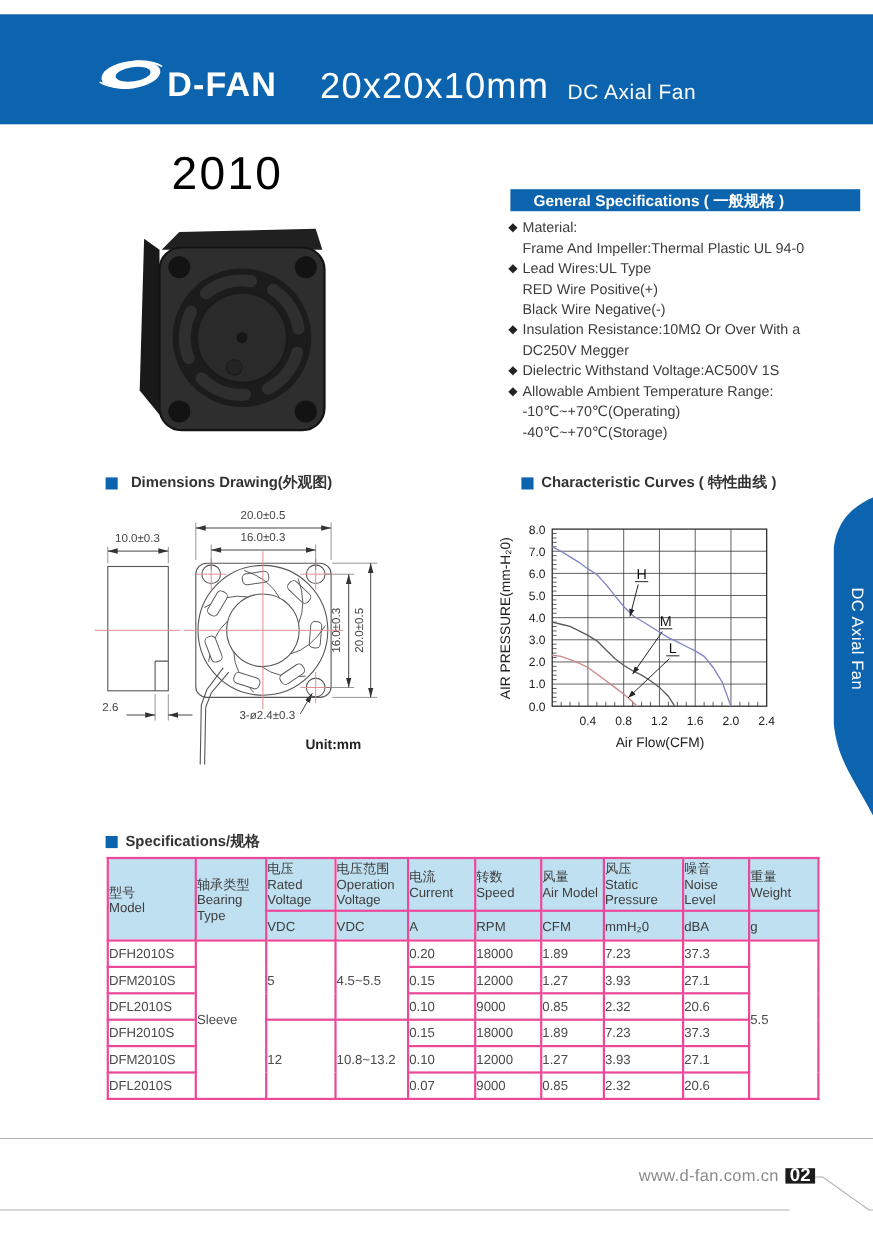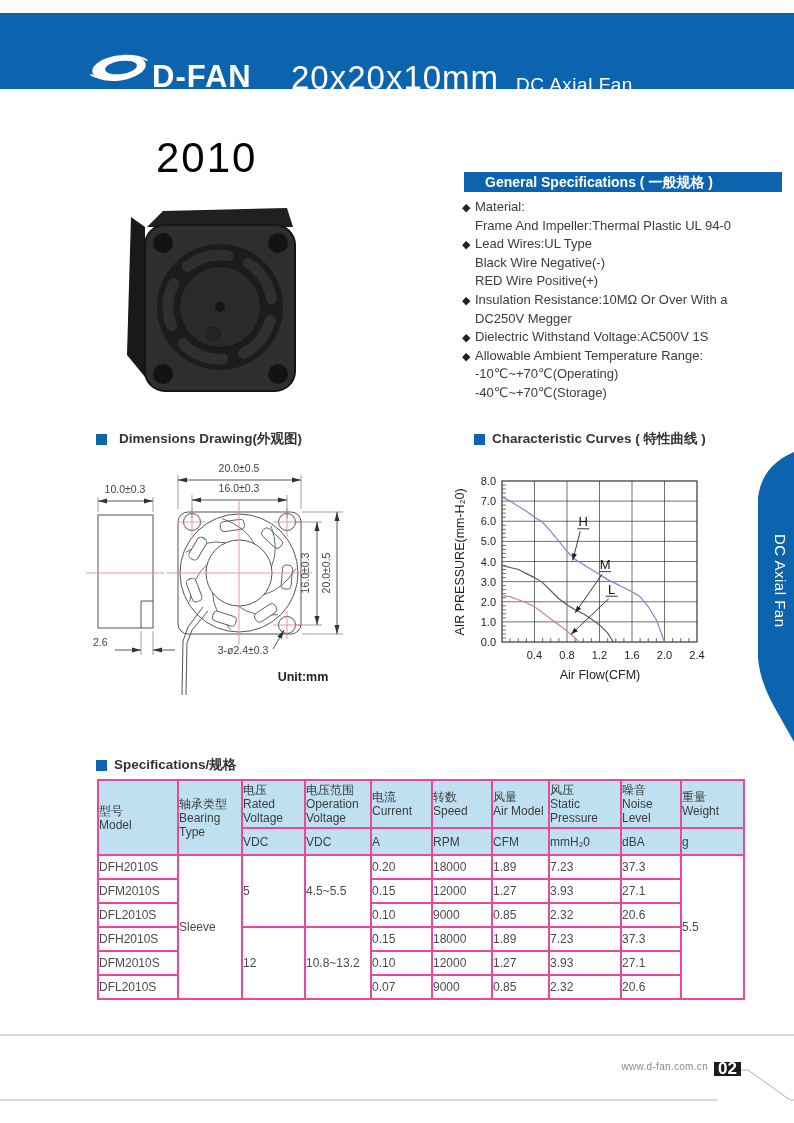--- a/index.html
+++ b/index.html
@@ -1,19 +1,19 @@
 <!DOCTYPE html>
 <html style="--brand: #0d64ae; --table-header-bg: #bfe0f1; --drawing-centerline: #e09090; --footer-line: #b0b0b0; --badge-bg: #1c1c1c;"><head>
 <meta charset="utf-8">
 <style>
   html,body{margin:0;padding:0;background:#e8e8e8;}
   .page{position:relative;width:794px;height:1123px;background:#ffffff;overflow:hidden;
         font-family:"Liberation Sans","DejaVu Sans",sans-serif;color:#3c3c3c;}
   
-  .banner{position:absolute;left:0;top:13px;width:794px;height:76px;background:var(--brand);}
+  .banner{position:absolute;left:0;top:13px;width:794px;height:100px;background:var(--brand);}
   .logo-icon{position:absolute;left:90px;top:38px;}
   .brand{position:absolute;left:152px;top:46px;font-size:31px;font-weight:bold;color:#fff;letter-spacing:1px;}
   .size-title{position:absolute;left:291px;top:46px;font-size:33px;color:#fff;letter-spacing:1px;}
   .subtitle{position:absolute;left:516px;top:61px;font-size:19px;color:#fff;letter-spacing:0.5px;}
   
   .model-title{position:absolute;left:156px;top:134px;font-size:42px;color:#000000;letter-spacing:2px;}
   .fan-photo{position:absolute;left:115px;top:203px;}
   
   .gs-bar{position:absolute;left:464px;top:172px;width:318px;height:20px;background:var(--brand);
           color:#fff;font-size:14px;font-weight:600;line-height:20px;padding-left:21px;box-sizing:border-box;}
@@ -46,21 +46,21 @@
               font-size:12px;color:#4a4a4a;}
   .spec-table th,.spec-table td{border:2px solid #ec4899;text-align:left;vertical-align:middle;
               padding:0;font-weight:normal;overflow:hidden;}
   .spec-table th{background:var(--table-header-bg);color:#3d3d3d;line-height:14px;}
   .spec-table .h1 th{height:46px;}
   .spec-table .h2 th{height:25px;}
   .spec-table tbody tr{height:24px;}
   .spec-table th span{display:block;}
   
   .footer-svg{position:absolute;left:0;top:1030px;}
-  .footer-url{position:absolute;left:450px;top:1061px;width:258px;text-align:right;font-size:10px;color:#8a8a8a;letter-spacing:0.3px;}
+  .footer-url{position:absolute;left:450px;top:1061px;width:258px;text-align:right;font-size:15px;color:#8a8a8a;letter-spacing:0.3px;}
   .footer-badge{position:absolute;left:714px;top:1062px;width:27px;height:14px;background:var(--badge-bg);
                 color:#fff;font-size:17px;font-weight:bold;text-align:center;line-height:14px;}
 </style>
 </head>
 <body>
 
 <div class="page">
 
   <div class="banner">
     <svg class="logo-icon" width="58" height="34" viewBox="0 0 58 34">
@@ -95,22 +95,22 @@
     <circle cx="105" cy="104" r="41" fill="#2a2a2a" stroke="#1a1a1a" stroke-width="2"></circle>
     <circle cx="105" cy="104" r="5" fill="#161616"></circle>
     <circle cx="98" cy="131" r="7" fill="#242424" stroke="#1b1b1b"></circle>
   </svg>
 
   <div class="gs-bar">General Specifications ( 一般规格 )</div>
   <div class="gs-list">
     <div class="gs-line bulleted"><span class="blt">◆</span><span>Material:</span></div>
     <div class="gs-line"><span>Frame And Impeller:Thermal Plastic UL 94-0</span></div>
     <div class="gs-line bulleted"><span class="blt">◆</span><span>Lead Wires:UL Type</span></div>
+    <div class="gs-line"><span>RED Wire Positive(+)</span></div>
     <div class="gs-line"><span>Black Wire Negative(-)</span></div>
-    <div class="gs-line"><span>RED Wire Positive(+)</span></div>
     <div class="gs-line bulleted"><span class="blt">◆</span><span>Insulation Resistance:10MΩ Or Over With a</span></div>
     <div class="gs-line"><span>DC250V Megger</span></div>
     <div class="gs-line bulleted"><span class="blt">◆</span><span>Dielectric Withstand Voltage:AC500V 1S</span></div>
     <div class="gs-line bulleted"><span class="blt">◆</span><span>Allowable Ambient Temperature Range:</span></div>
     <div class="gs-line"><span>-10℃~+70℃(Operating)</span></div>
     <div class="gs-line"><span>-40℃~+70℃(Storage)</span></div>
   </div>
 
   <div class="sec sec-dim">
       <span class="sq"></span>

